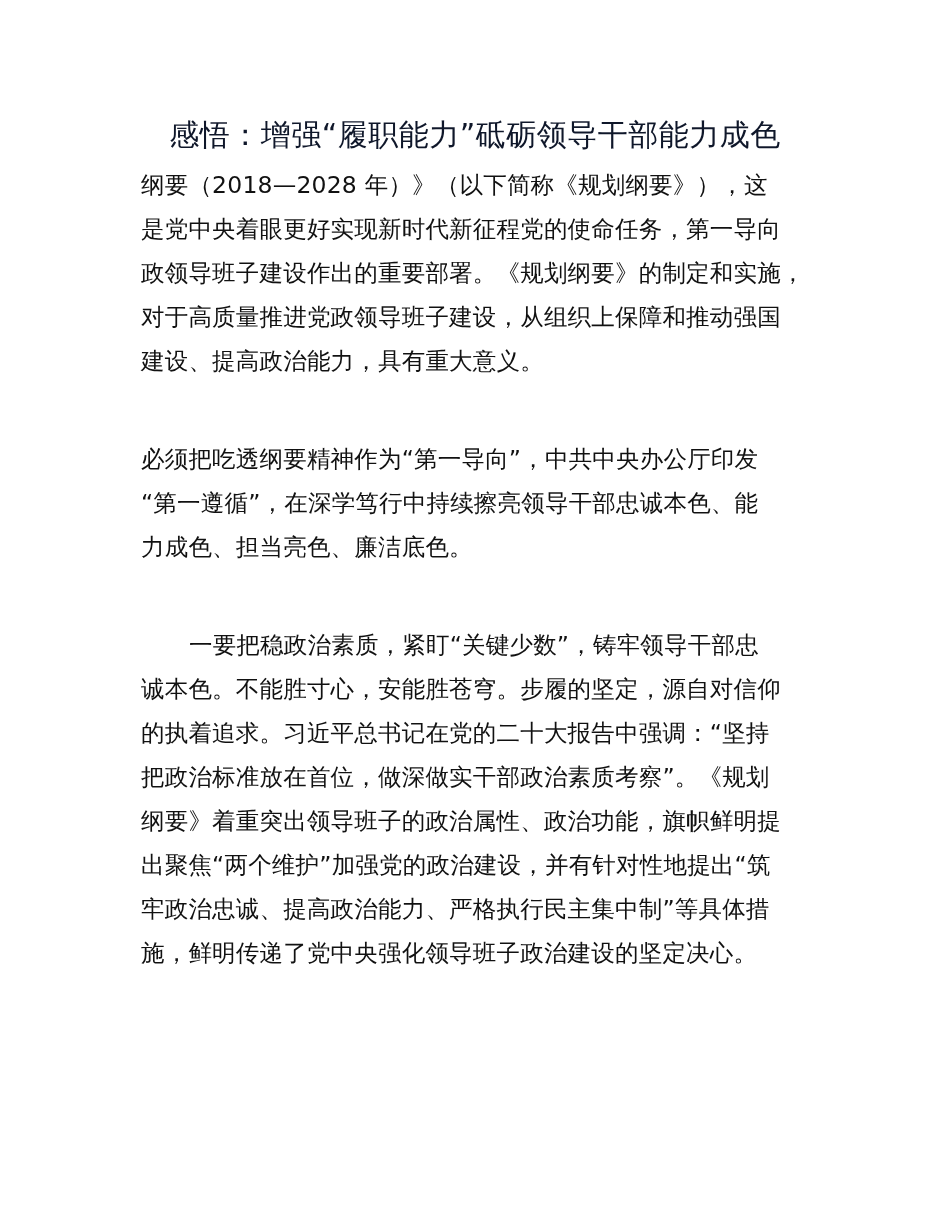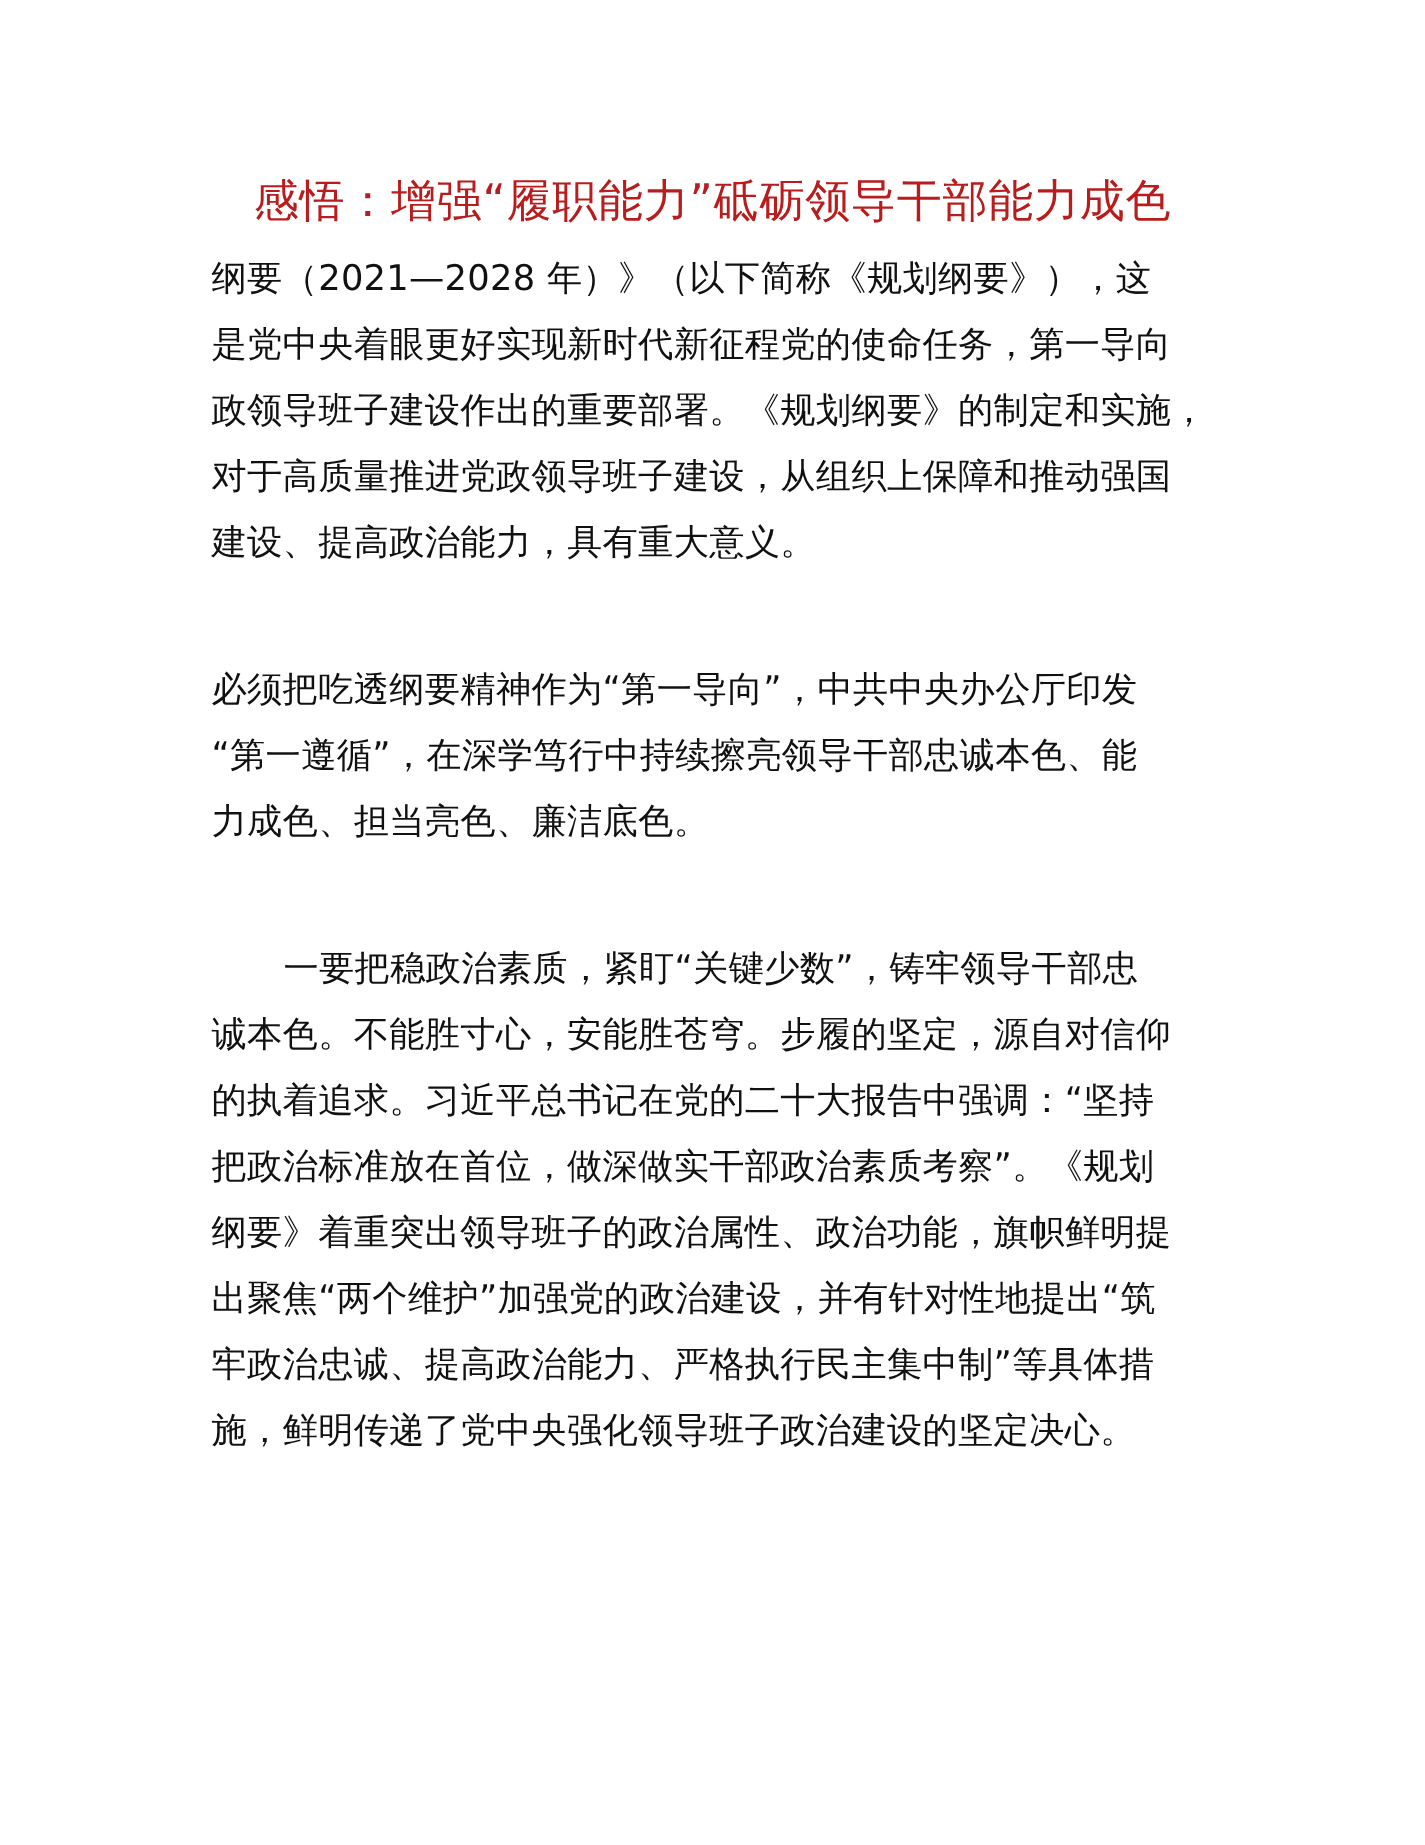--- a/index.html
+++ b/index.html
@@ -25,21 +25,21 @@
     }
     .title {
       position: absolute;
       left: 0;
       top: 113px;
       width: 950px;
       text-align: center;
       font-size: 30px;
       line-height: 44px;
       letter-spacing: 0.5px;
-      color: #b91c1c;
+      color: #0f172a;
       margin: 0;
       font-weight: normal;
     }
     .para {
       position: absolute;
       left: 141px;
       width: 700px;
       margin: 0;
     }
     .line {
@@ -54,21 +54,21 @@
       padding-left: 48px;
     }
   </style>
 </head>
 <body>
 
 <div class="page">
   <h1 class="title">感悟：增强“履职能力”砥砺领导干部能力成色</h1>
 
   <div class="para" style="top:163px;">
-    <span class="line">纲要（2021—2028 年）》（以下简称《规划纲要》），这</span>
+    <span class="line">纲要（2018—2028 年）》（以下简称《规划纲要》），这</span>
     <span class="line">是党中央着眼更好实现新时代新征程党的使命任务，第一导向</span>
     <span class="line">政领导班子建设作出的重要部署。《规划纲要》的制定和实施，</span>
     <span class="line">对于高质量推进党政领导班子建设，从组织上保障和推动强国</span>
     <span class="line">建设、提高政治能力，具有重大意义。</span>
   </div>
 
   <div class="para" style="top:437px;">
     <span class="line">必须把吃透纲要精神作为“第一导向”，中共中央办公厅印发</span>
     <span class="line">“第一遵循”，在深学笃行中持续擦亮领导干部忠诚本色、能</span>
     <span class="line">力成色、担当亮色、廉洁底色。</span>

